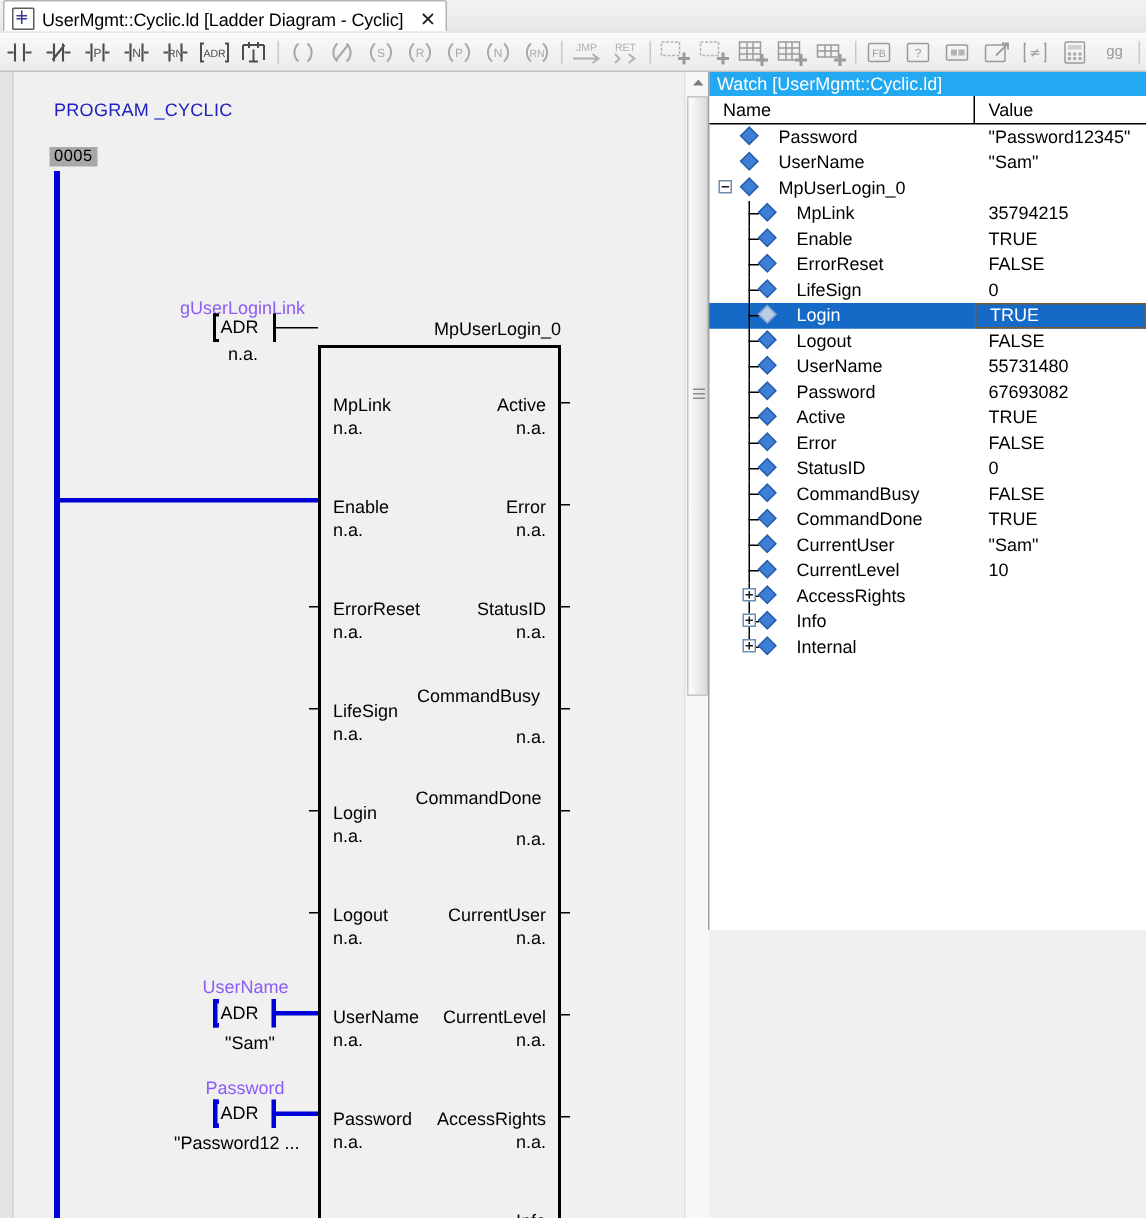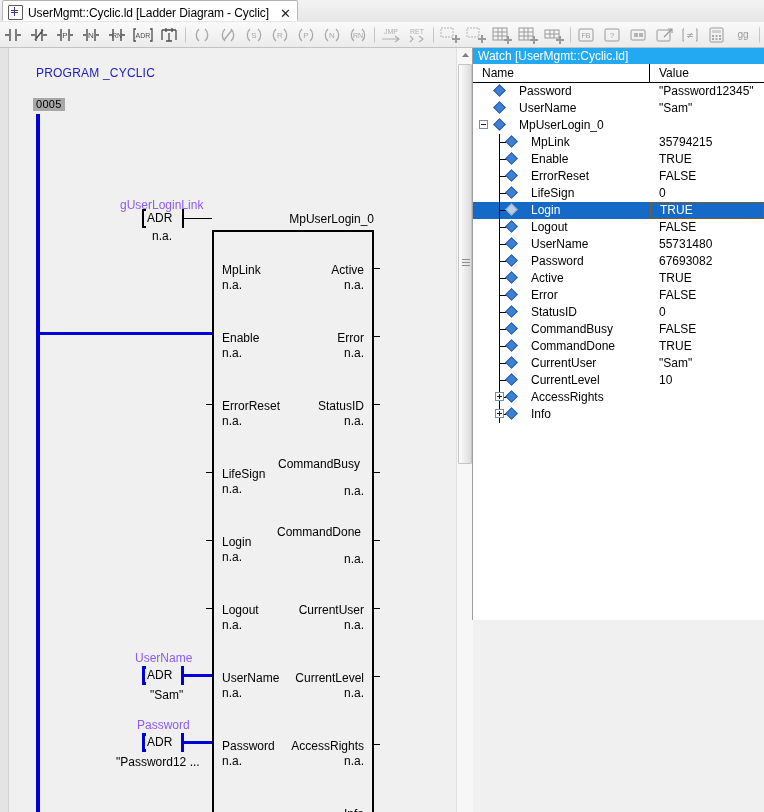--- a/index.html
+++ b/index.html
@@ -761,18 +761,25 @@
           <div class="w-name">
             <span class="tline-v"></span>
             <span class="tline-h"></span>
             <span class="tnode plus" style="left: 22px;"></span>
             <span class="diamond d1"></span>
             <span class="w-label" style="left: 58px;">Info</span>
           </div>
           <div class="w-val"></div>
         </div>
         <div class="wrow depth1">
+          <div class="w-name">
+            <span class="tline-half"></span>
+            <span class="tline-h"></span>
+            <span class="tnode plus" style="left: 22px;"></span>
+            <span class="diamond d1"></span>
+            <span class="w-label" style="left: 58px;">Internal</span>
+          </div>
           <div class="w-val"></div>
         </div>
       </div>
   </div>
 
 </div>
 
 </body></html>

